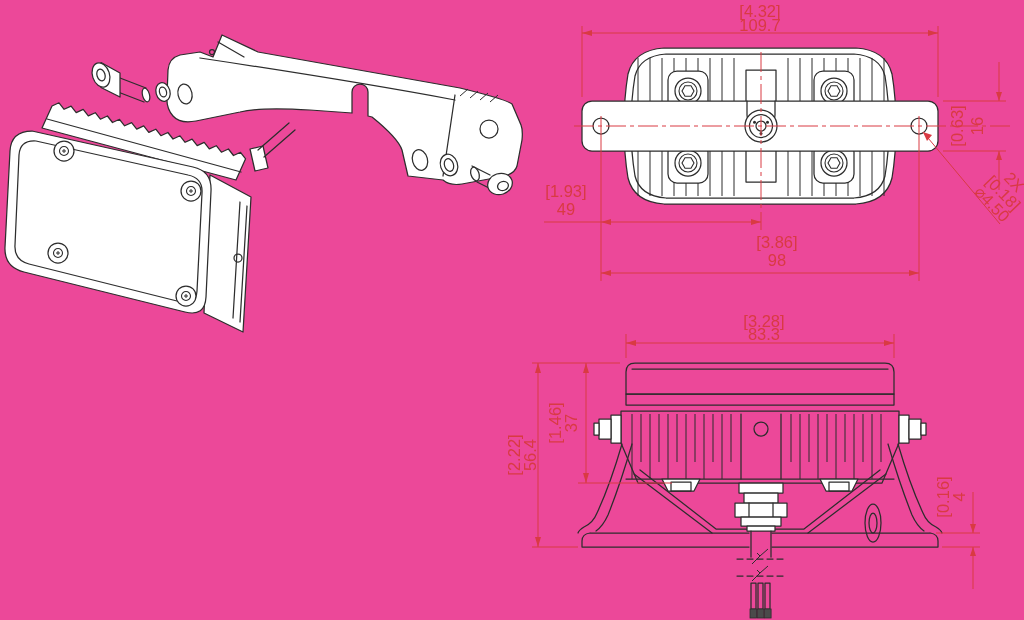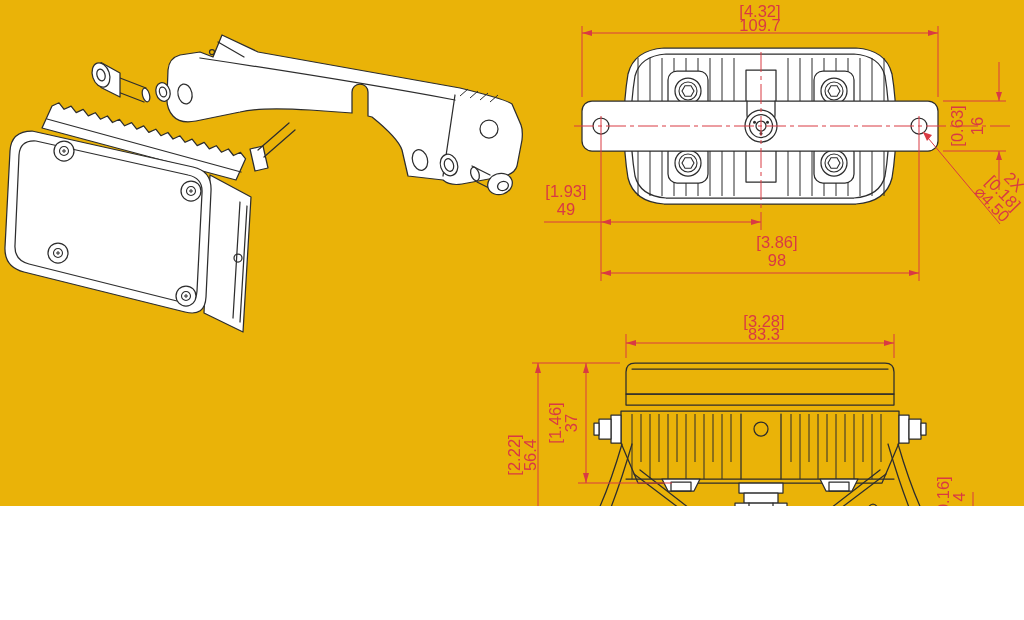--- a/index.html
+++ b/index.html
@@ -1,16 +1,16 @@
 <!DOCTYPE html>
 <html><head>
 <meta charset="utf-8">
 <style>
   html,body{margin:0;padding:0;background:#ffffff;}
-  .page{position:relative;width:1024px;height:506px;background:#eab308;overflow:hidden;}
+  .page{position:relative;width:1024px;height:620px;background:#ec4899;overflow:hidden;}
   svg{display:block;}
   svg text{font-family:"Liberation Sans","DejaVu Sans",sans-serif;font-size:16.5px;fill:#d93a43;}
   .ln{stroke:#2d2d2d;stroke-width:1.25;fill:none;stroke-linejoin:round;stroke-linecap:round;}
   .lnw{stroke:#2d2d2d;stroke-width:1.25;fill:#ffffff;stroke-linejoin:round;}
   .thin{stroke:#2d2d2d;stroke-width:1;fill:none;}
   .red{stroke:#d93a43;stroke-width:1;fill:none;}
   .redf{fill:#d93a43;stroke:none;}
   .cap{fill:#4a4a4a;stroke:#2d2d2d;stroke-width:0.8;}
 </style>
 </head>

